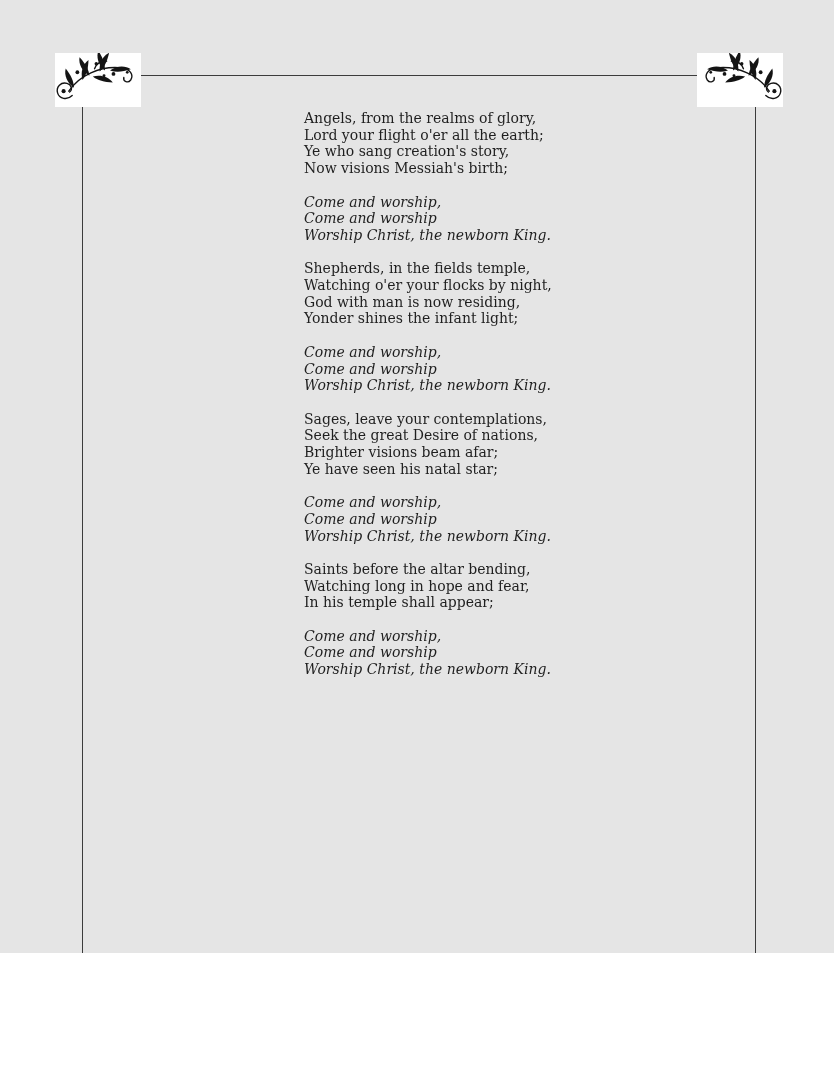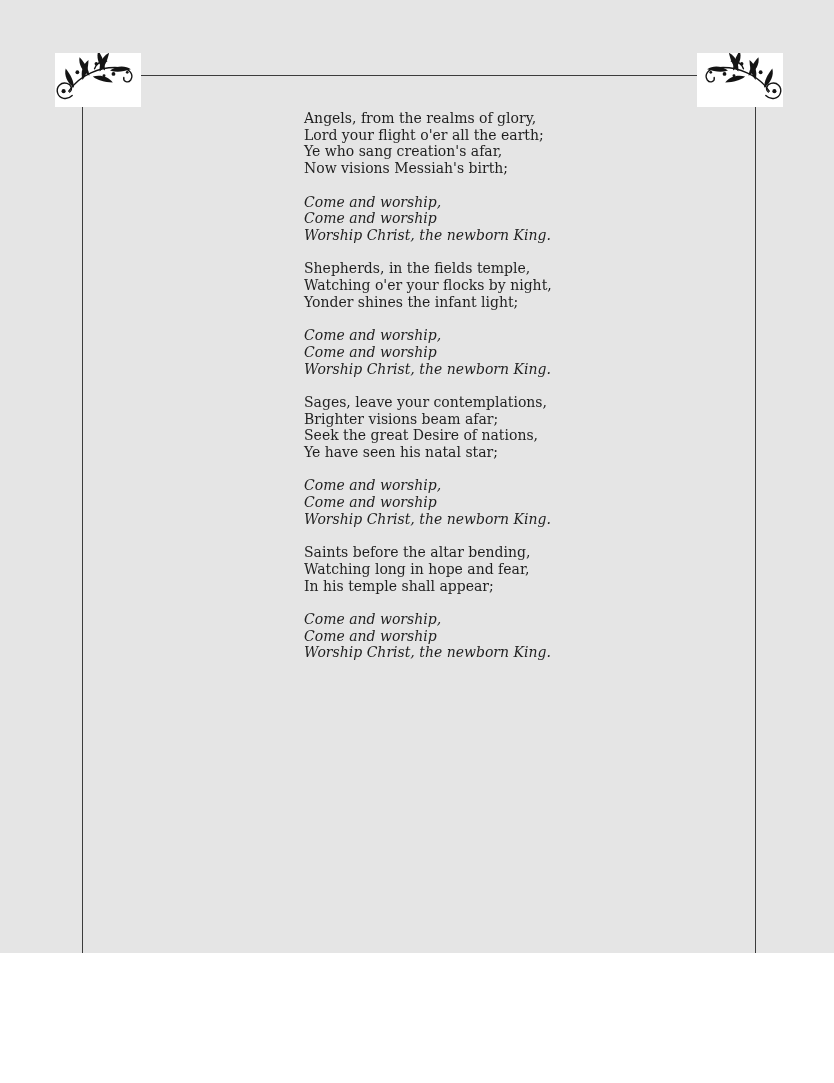--- a/index.html
+++ b/index.html
@@ -174,44 +174,45 @@
         <circle cx="84" cy="22" r="1.6"></circle>
       </g>
     </svg>
   </div>
 
   <div class="poem">
 
     <div class="stanza">
       <div class="line">Angels, from the realms of glory,</div>
       <div class="line">Lord your flight o'er all the earth;</div>
-      <div class="line">Ye who sang creation's afar,</div>
+      <div class="line">Ye who sang creation's story,</div>
       <div class="line">Now visions Messiah's birth;</div>
     </div>
     <div class="stanza refrain">
       <div class="line">Come and worship,</div>
       <div class="line">Come and worship</div>
       <div class="line">Worship Christ, the newborn King.</div>
     </div>
 
     <div class="stanza">
       <div class="line">Shepherds, in the fields temple,</div>
       <div class="line">Watching o'er your flocks by night,</div>
+      <div class="line">God with man is now residing,</div>
       <div class="line">Yonder shines the infant light;</div>
     </div>
     <div class="stanza refrain">
       <div class="line">Come and worship,</div>
       <div class="line">Come and worship</div>
       <div class="line">Worship Christ, the newborn King.</div>
     </div>
 
     <div class="stanza">
       <div class="line">Sages, leave your contemplations,</div>
+      <div class="line">Seek the great Desire of nations,</div>
       <div class="line">Brighter visions beam afar;</div>
-      <div class="line">Seek the great Desire of nations,</div>
       <div class="line">Ye have seen his natal star;</div>
     </div>
     <div class="stanza refrain">
       <div class="line">Come and worship,</div>
       <div class="line">Come and worship</div>
       <div class="line">Worship Christ, the newborn King.</div>
     </div>
 
     <div class="stanza">
       <div class="line">Saints before the altar bending,</div>

